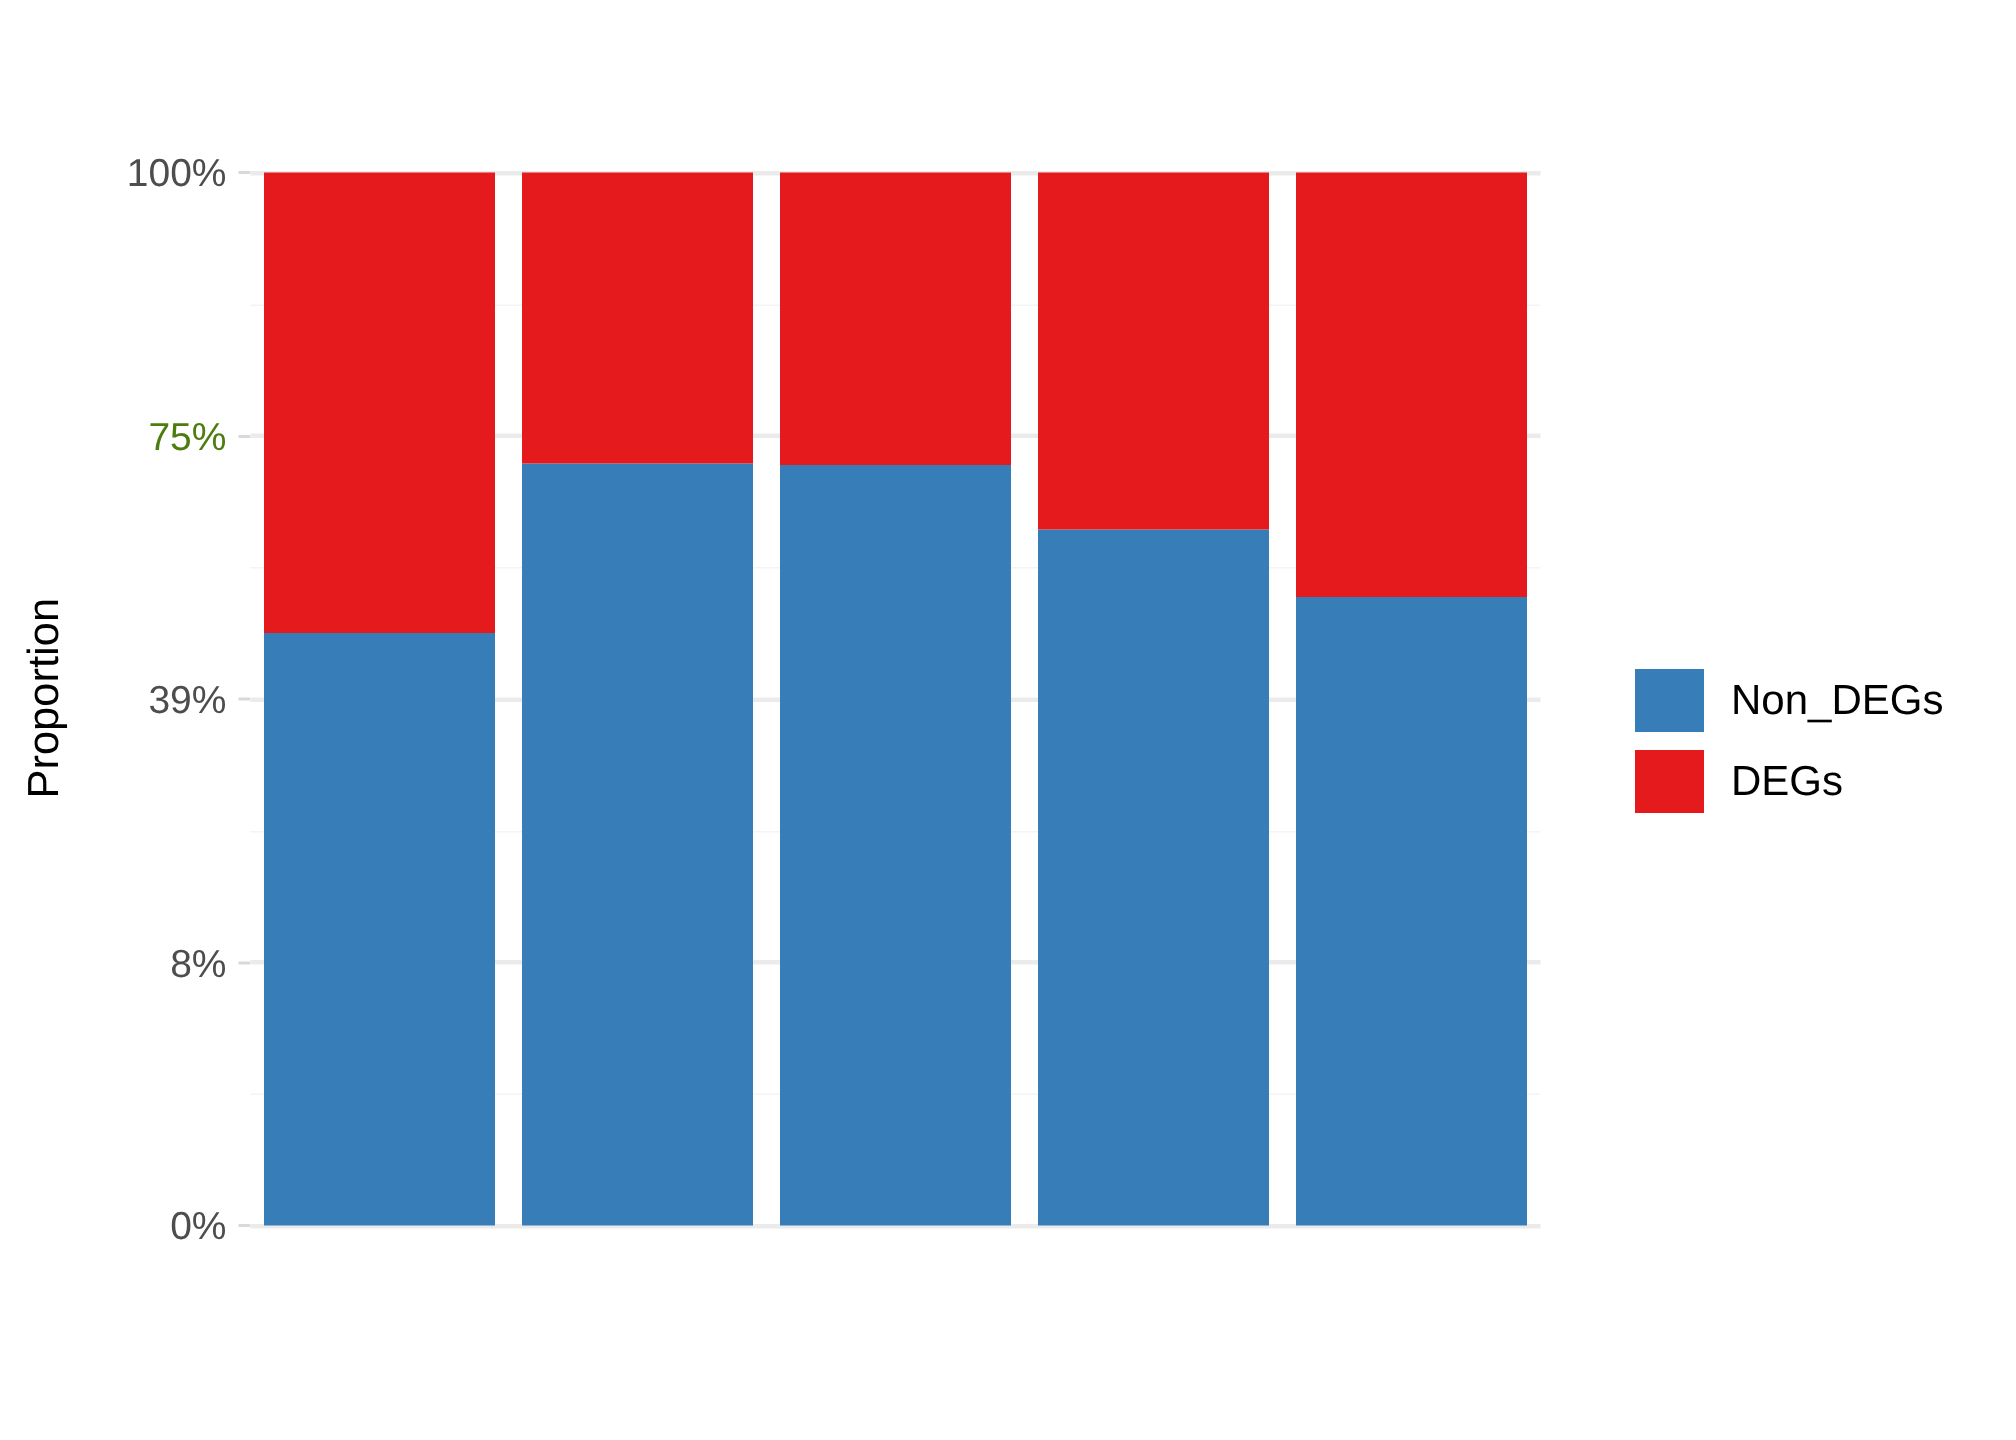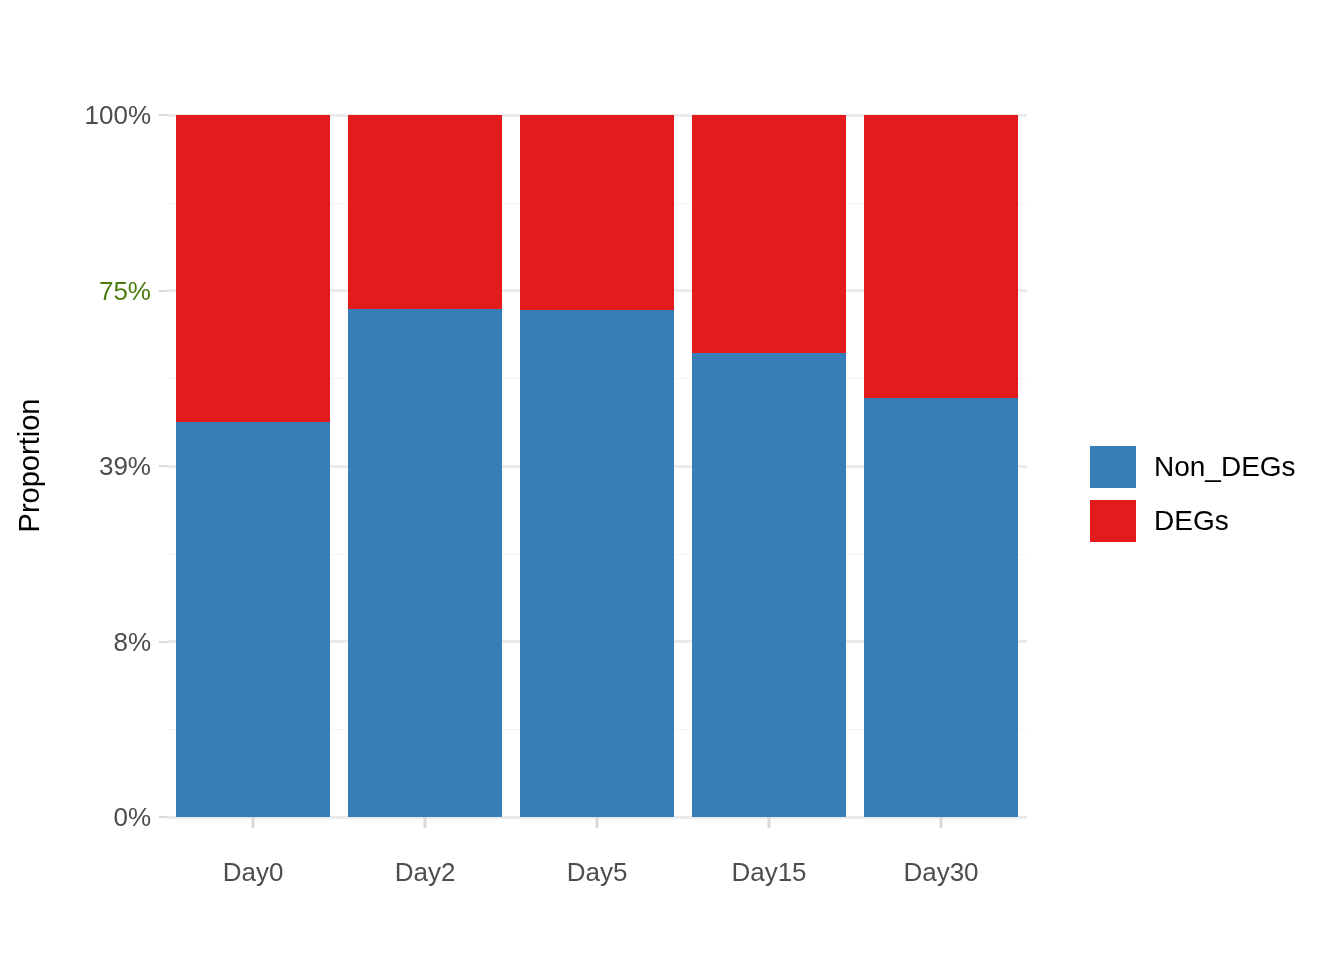--- a/index.html
+++ b/index.html
@@ -225,32 +225,20 @@
       <div class="bar-group" style="left: 525px; height: 702px;">
         <div class="bar-seg seg-non-degs" style="height: 464.022px; background: rgb(55, 126, 184);"></div>
         <div class="bar-seg seg-degs" style="height: 237.978px; bottom: 464.022px; background: rgb(228, 26, 28);"></div>
       </div>
       <div class="bar-group" style="left: 697px; height: 702px;">
         <div class="bar-seg seg-non-degs" style="height: 419.094px; background: rgb(55, 126, 184);"></div>
         <div class="bar-seg seg-degs" style="height: 282.906px; bottom: 419.094px; background: rgb(228, 26, 28);"></div>
       </div>
     </div>
 
-  <div id="x-axis-labels">
-      <div class="x-tick-mark" style="left: 86px;"></div>
-      <div class="x-tick-label" style="left: 86px; color: rgb(77, 77, 77);">Day0</div>
-      <div class="x-tick-mark" style="left: 258px;"></div>
-      <div class="x-tick-label" style="left: 258px; color: rgb(77, 77, 77);">Day2</div>
-      <div class="x-tick-mark" style="left: 430px;"></div>
-      <div class="x-tick-label" style="left: 430px; color: rgb(77, 77, 77);">Day5</div>
-      <div class="x-tick-mark" style="left: 602px;"></div>
-      <div class="x-tick-label" style="left: 602px; color: rgb(77, 77, 77);">Day15</div>
-      <div class="x-tick-mark" style="left: 774px;"></div>
-      <div class="x-tick-label" style="left: 774px; color: rgb(77, 77, 77);">Day30</div>
-    </div>
 
   <div id="legend">
       <div class="legend-row">
         <div class="legend-key" style="background: rgb(55, 126, 184);"></div>
         <div class="legend-label">Non_DEGs</div>
       </div>
       <div class="legend-row">
         <div class="legend-key" style="background: rgb(228, 26, 28);"></div>
         <div class="legend-label">DEGs</div>
       </div>

